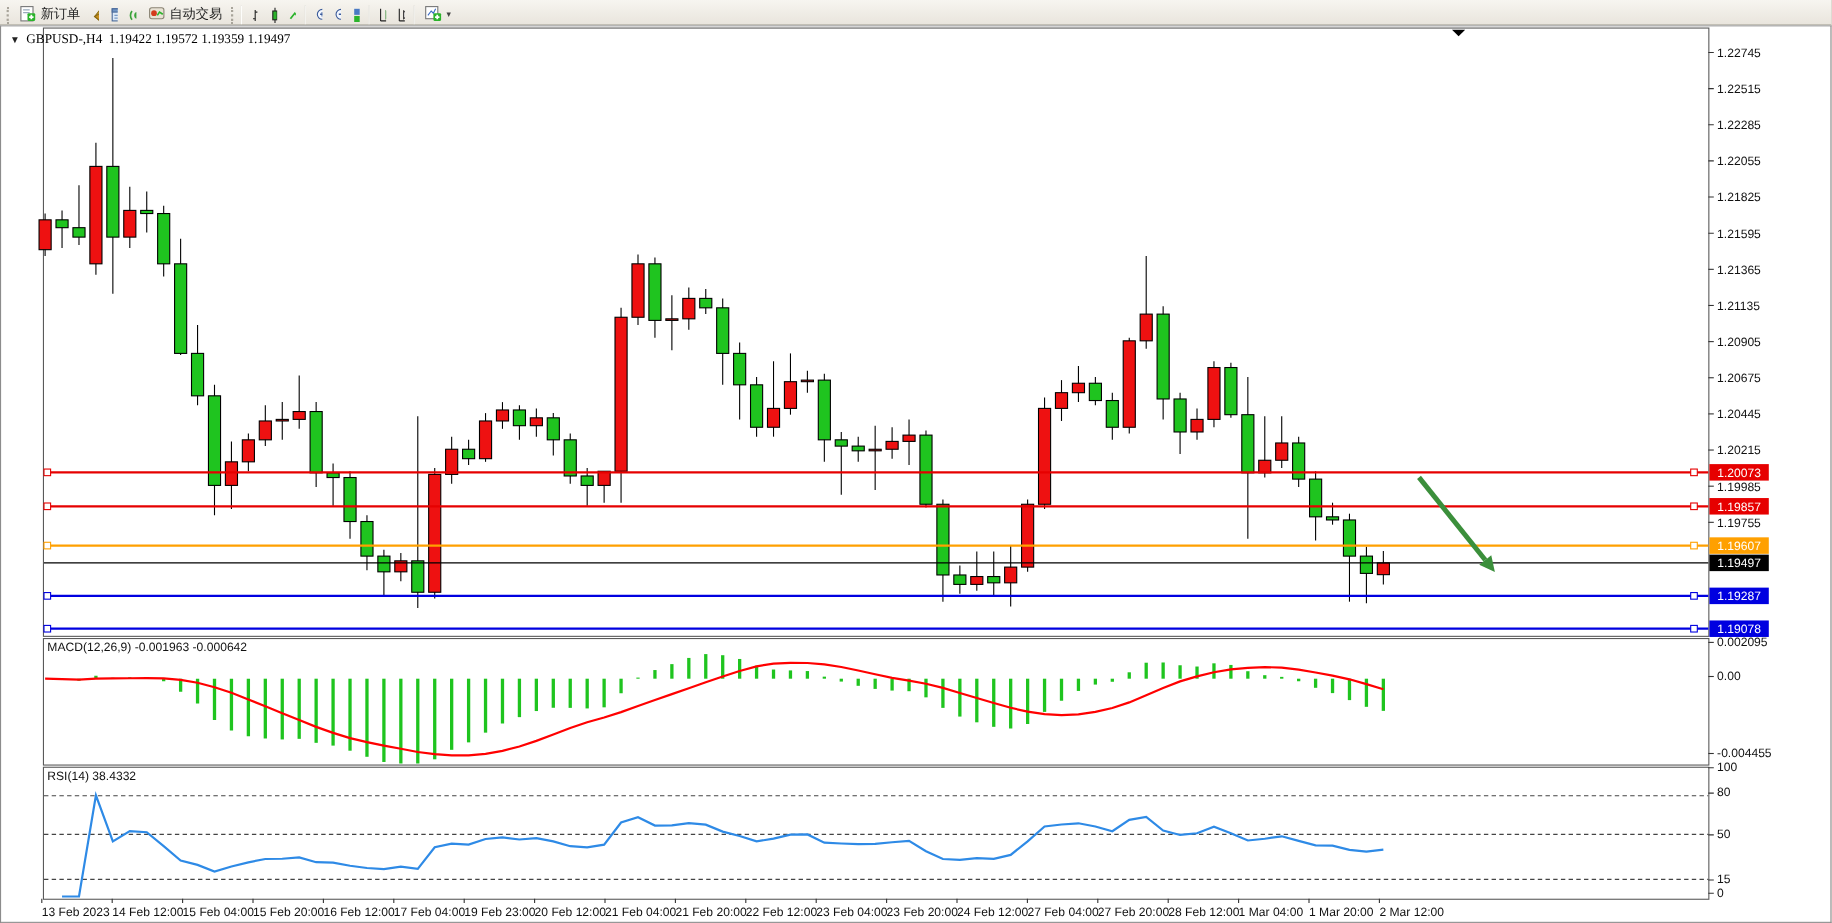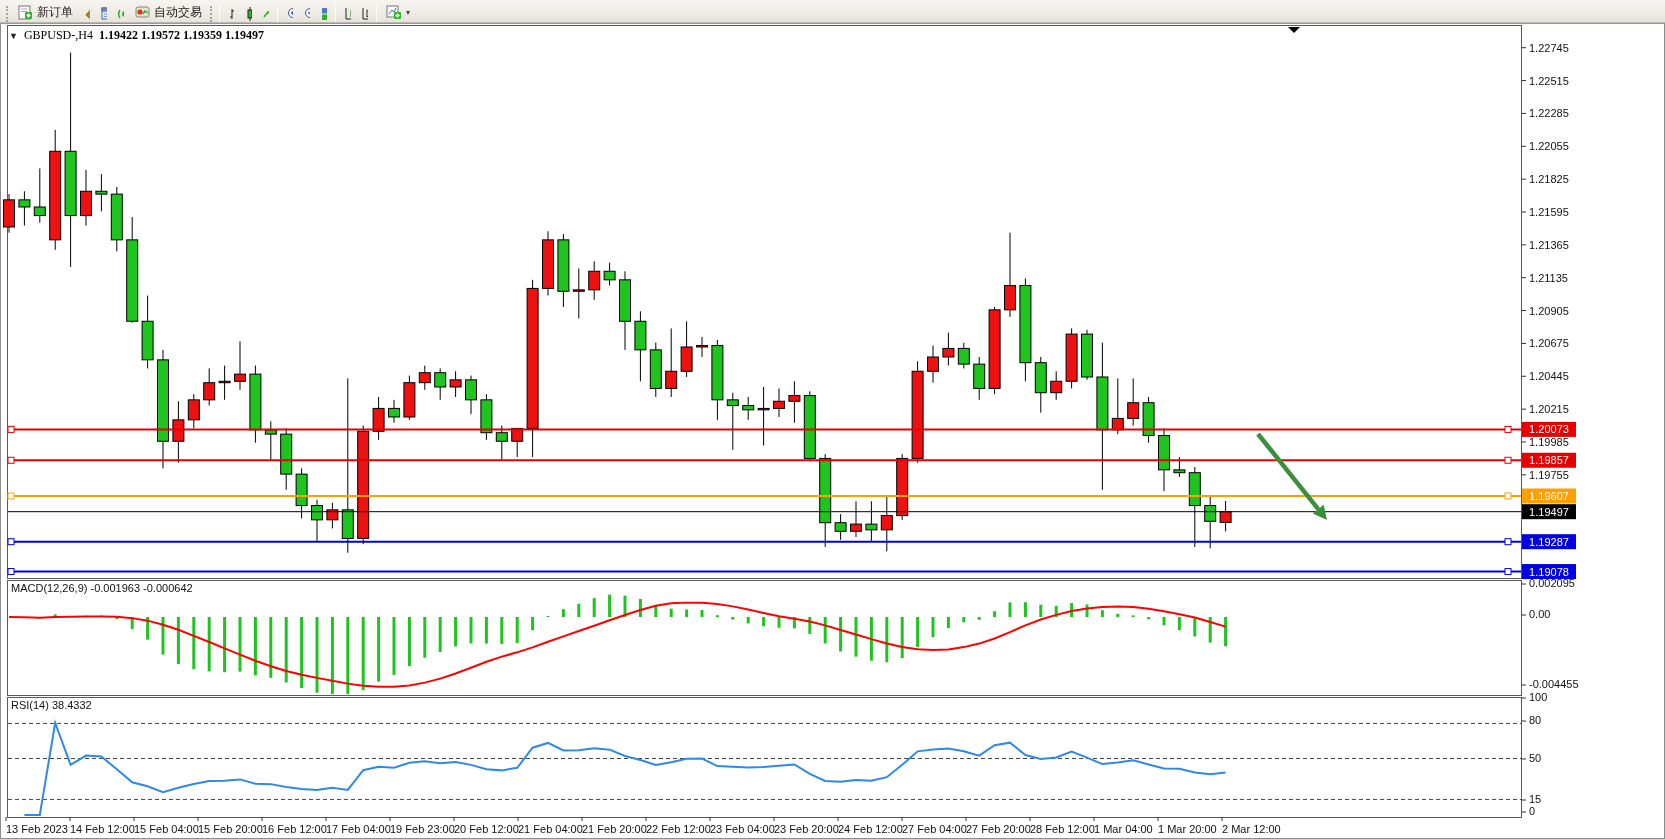--- a/index.html
+++ b/index.html
@@ -288,23 +288,23 @@
         <path d="M2 3 h12 v8 h-7 l-3 3 v-3 h-2 z" fill="#e9eef5" stroke="#8a94a4"></path>
       </svg>
       <span class="badge">1</span>
     </span>
   </div>
 
   <div class="chart-window">
     <div class="chart-title">
       <span class="tri">▼</span>
       <span style="font-weight:normal;">GBPUSD-,H4</span>
-      <span style="font-weight:bold;">1.19422 1.19572 1.19359 1.19497</span>
+      <span style="font-weight:normal;">1.19422 1.19572 1.19359 1.19497</span>
     </div>
-    <div id="svg-host" style="position:absolute;inset:0;"><svg width="1663" height="814" viewBox="0 0 1663 814" xmlns="http://www.w3.org/2000/svg">
+    <div id="svg-host" style="position:absolute;inset:0;padding-left:32px;"><svg width="1663" height="814" viewBox="0 0 1663 814" xmlns="http://www.w3.org/2000/svg">
         <rect x="6.5" y="1.5" width="1514" height="553" fill="#fff" stroke="#5a5a5a"></rect>
         <rect x="6.5" y="556.5" width="1514" height="115" fill="#fff" stroke="#5a5a5a"></rect>
         <rect x="6.5" y="673.5" width="1514" height="120" fill="#fff" stroke="#5a5a5a"></rect>
         <line x1="1520" y1="23.7" x2="1525" y2="23.7" stroke="#333"></line>
         <text x="1528" y="27.7" font-size="11" fill="#111">1.22745</text>
         <line x1="1520" y1="56.557" x2="1525" y2="56.557" stroke="#333"></line>
         <text x="1528" y="60.557" font-size="11" fill="#111">1.22515</text>
         <line x1="1520" y1="89.414" x2="1525" y2="89.414" stroke="#333"></line>
         <text x="1528" y="93.414" font-size="11" fill="#111">1.22285</text>
         <line x1="1520" y1="122.271" x2="1525" y2="122.271" stroke="#333"></line>

